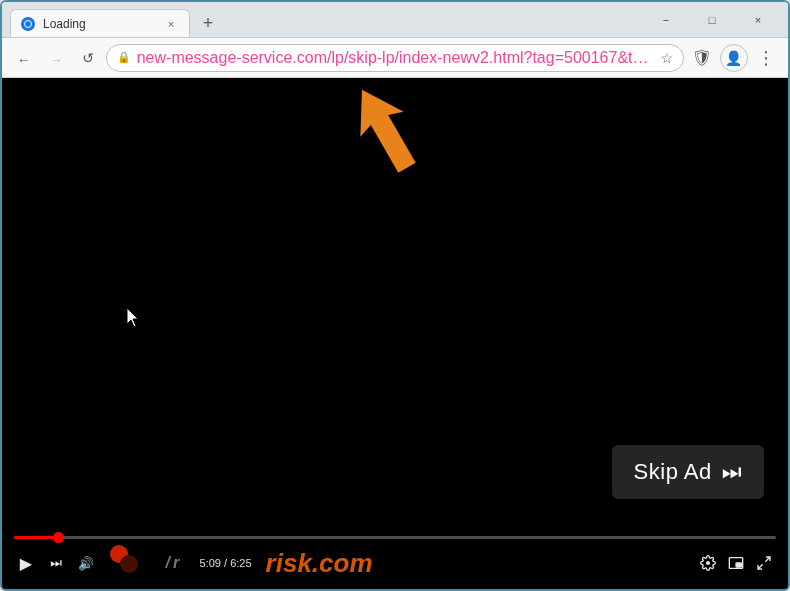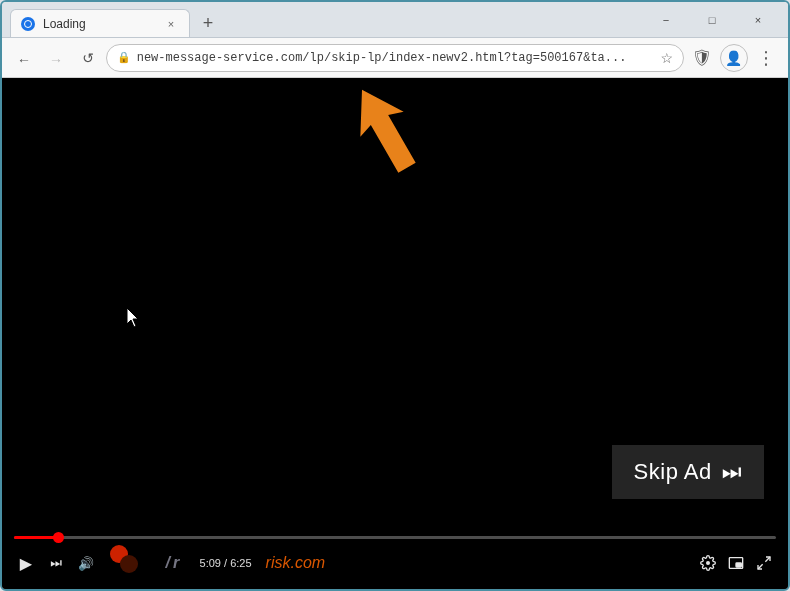--- a/index.html
+++ b/index.html
@@ -171,23 +171,22 @@
       color: #5a7c5a;
       font-size: 11px;
       flex-shrink: 0;
     }
 
     .address-text {
       flex: 1;
       white-space: nowrap;
       overflow: hidden;
       text-overflow: ellipsis;
-      font-size: 12px;
-      color: #404040;
-      font-family: Liberation Mono, monospace;
+      font-size: 16px;
+      color: #ec4899;
     }
 
     .star-icon {
       color: #666;
       font-size: 14px;
       flex-shrink: 0;
     }
 
     .profile-btn {
       width: 28px;
@@ -251,21 +250,21 @@
       right: 24px;
       background: rgba(40, 40, 40, 0.92);
       color: #fff;
       padding: 14px 22px;
       font-size: 22px;
       font-weight: 500;
       display: flex;
       align-items: flex-end;
       gap: 10px;
       cursor: pointer;
-      border-radius: 0;
+      border-radius: 6px;
       letter-spacing: 0.5px;
     }
 
     
     .video-bar {
       position: absolute;
       bottom: 0;
       left: 0;
       right: 0;
       height: 80px;
@@ -461,21 +460,21 @@
           <span style="font-size:16px;font-style:italic;font-weight:bold;color:rgba(180,180,200,0.65);letter-spacing:3px;">&nbsp;/r&nbsp;</span>
         </div>
 
         <span class="time-display">
           <span>5:09</span>
           <span> / </span>
           <span>6:25</span>
         </span>
 
         <div style="margin-left:4px;">
-          <span style="font-size:16px;font-weight:normal;font-style:italic;color:#ff6600;opacity:0.85;">risk.com</span>
+          <span style="font-size:26px;font-weight:bold;font-style:italic;color:#ff6600;opacity:0.85;">risk.com</span>
         </div>
 
         <div class="spacer"></div>
 
         <div class="right-controls">
           <div class="ctrl-btn">
             <svg width="16" height="16" viewBox="0 0 24 24" fill="white" xmlns="http://www.w3.org/2000/svg">
               <path d="M12 15a3 3 0 100-6 3 3 0 000 6z"></path>
               <path d="M19.4 15a1.65 1.65 0 00.33 1.82l.06.06a2 2 0 010 2.83 2 2 0 01-2.83 0l-.06-.06a1.65 1.65 0 00-1.82-.33 1.65 1.65 0 00-1 1.51V21a2 2 0 01-2 2 2 2 0 01-2-2v-.09A1.65 1.65 0 009 19.4a1.65 1.65 0 00-1.82.33l-.06.06a2 2 0 01-2.83 0 2 2 0 010-2.83l.06-.06A1.65 1.65 0 004.68 15a1.65 1.65 0 00-1.51-1H3a2 2 0 01-2-2 2 2 0 012-2h.09A1.65 1.65 0 004.6 9a1.65 1.65 0 00-.33-1.82l-.06-.06a2 2 0 010-2.83 2 2 0 012.83 0l.06.06A1.65 1.65 0 009 4.68a1.65 1.65 0 001-1.51V3a2 2 0 012-2 2 2 0 012 2v.09a1.65 1.65 0 001 1.51 1.65 1.65 0 001.82-.33l.06-.06a2 2 0 012.83 0 2 2 0 010 2.83l-.06.06A1.65 1.65 0 0019.4 9a1.65 1.65 0 001.51 1H21a2 2 0 012 2 2 2 0 01-2 2h-.09a1.65 1.65 0 00-1.51 1z" fill="none" stroke="white" stroke-width="2"></path>
             </svg>

